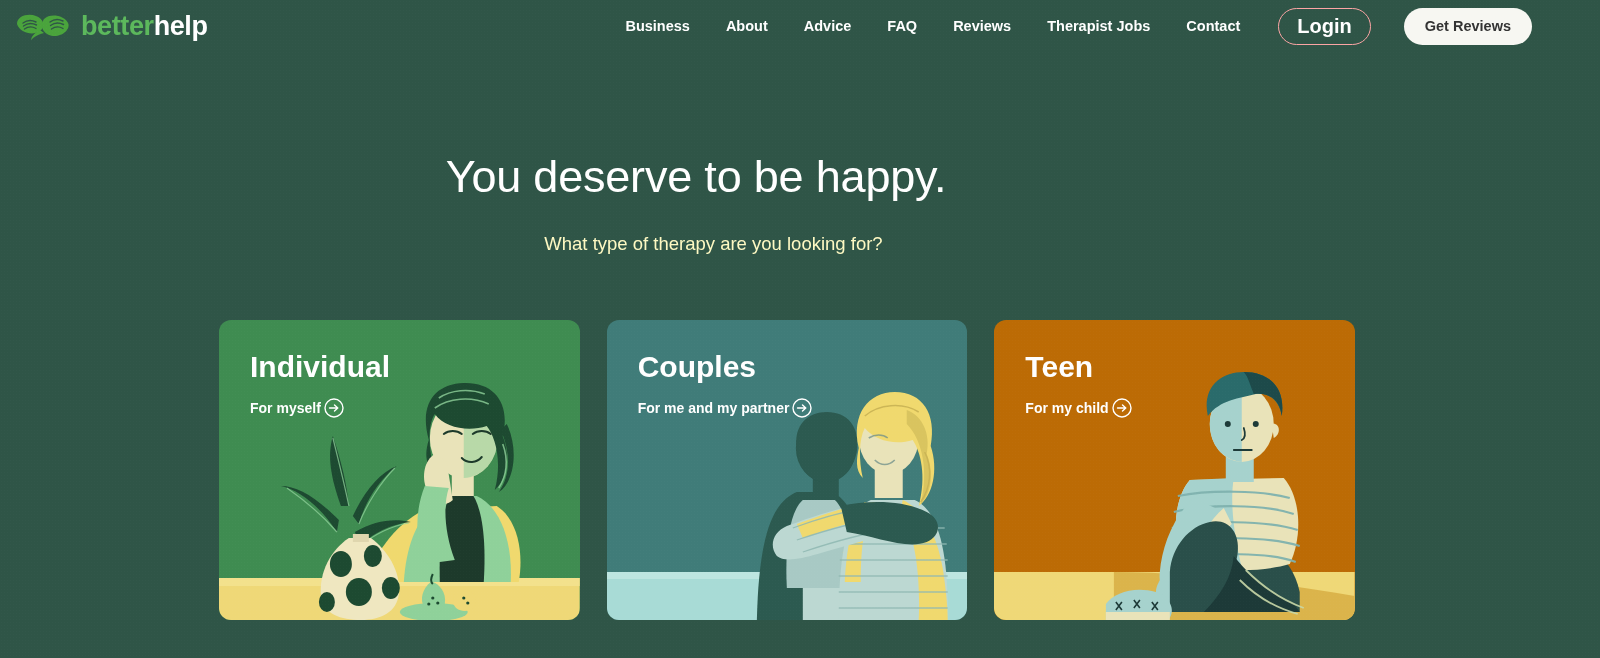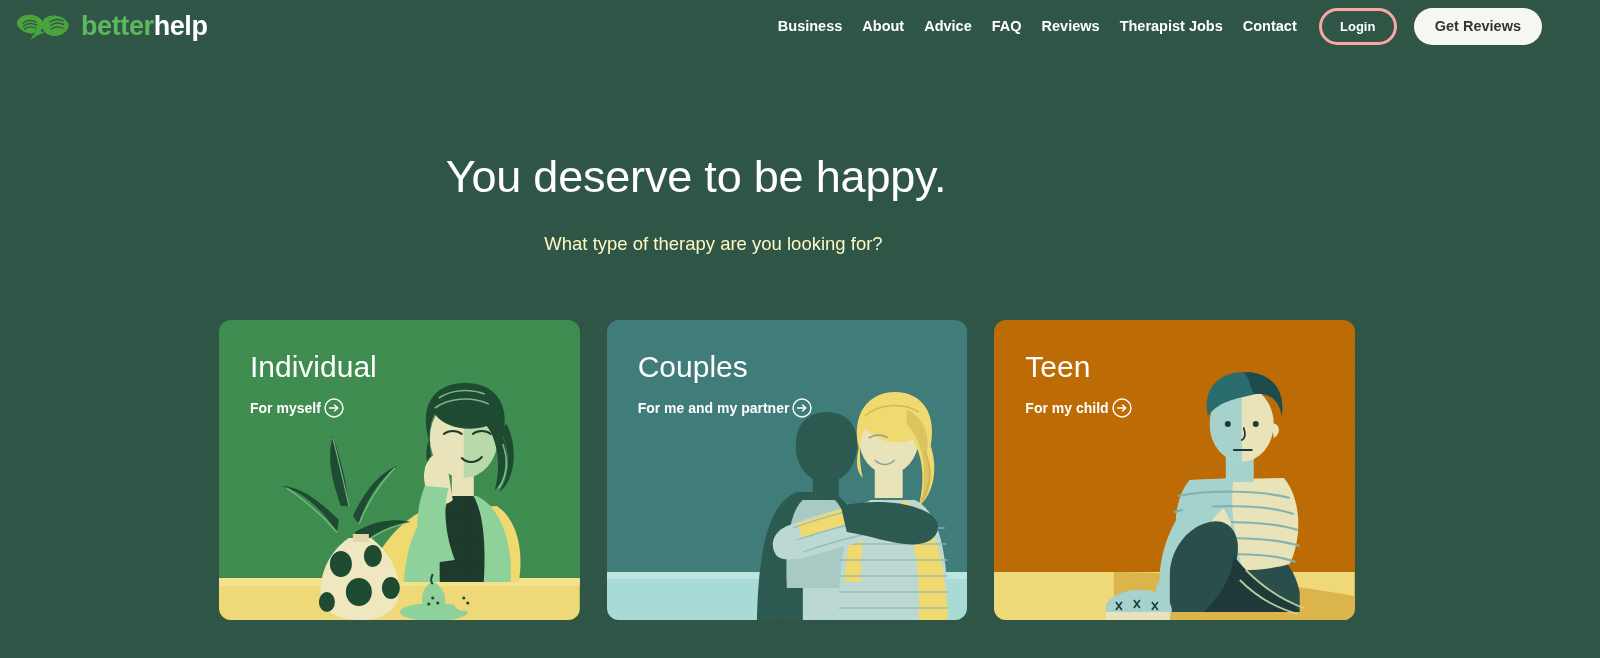--- a/index.html
+++ b/index.html
@@ -55,49 +55,49 @@
     font-weight: bold;
     letter-spacing: -0.4px;
     line-height: 1;
     white-space: nowrap;
   }
   .logo-text .t-better { color: #5cb85c; }
   .logo-text .t-help { color: #ffffff; }
 
   nav.main-nav {
     position: absolute;
-    right: 14px;
+    right: 24px;
     top: 6px;
     display: flex;
     align-items: center;
-    gap: 0;
+    gap: 16px;
     height: 40px;
   }
   nav.main-nav a.nav-link {
     color: #ffffff;
     text-decoration: none;
     font-size: 14.5px;
     font-weight: bold;
     padding: 0 10px;
     line-height: 40px;
     white-space: nowrap;
   }
   .btn-login {
     display: inline-flex;
     align-items: center;
     justify-content: center;
     height: 37px;
     min-width: 78px;
     padding: 0 18px;
     margin-left: 12px;
-    border: 3px solid #fca5a5;
+    border: 1px solid #fca5a5;
     border-radius: 19px;
     color: #ffffff;
     background: transparent;
-    font-size: 13px;
+    font-size: 20px;
     font-weight: bold;
     font-family: "Liberation Sans", sans-serif;
     cursor: pointer;
     white-space: nowrap;
   }
   .btn-getstarted {
     display: inline-flex;
     align-items: center;
     justify-content: center;
     height: 37px;
@@ -160,21 +160,21 @@
   .card-bg { position: absolute; inset: 0; }
 
   .card-text {
     position: absolute;
     left: 31px;
     top: 30px;
     z-index: 6;
   }
   .card-title {
     font-size: 30px;
-    font-weight: normal;
+    font-weight: bold;
     color: #ffffff;
     line-height: 1.1;
     white-space: nowrap;
   }
   .card-cta {
     margin-top: 15px;
     display: flex;
     align-items: center;
     gap: 3px;
     font-size: 14px;

